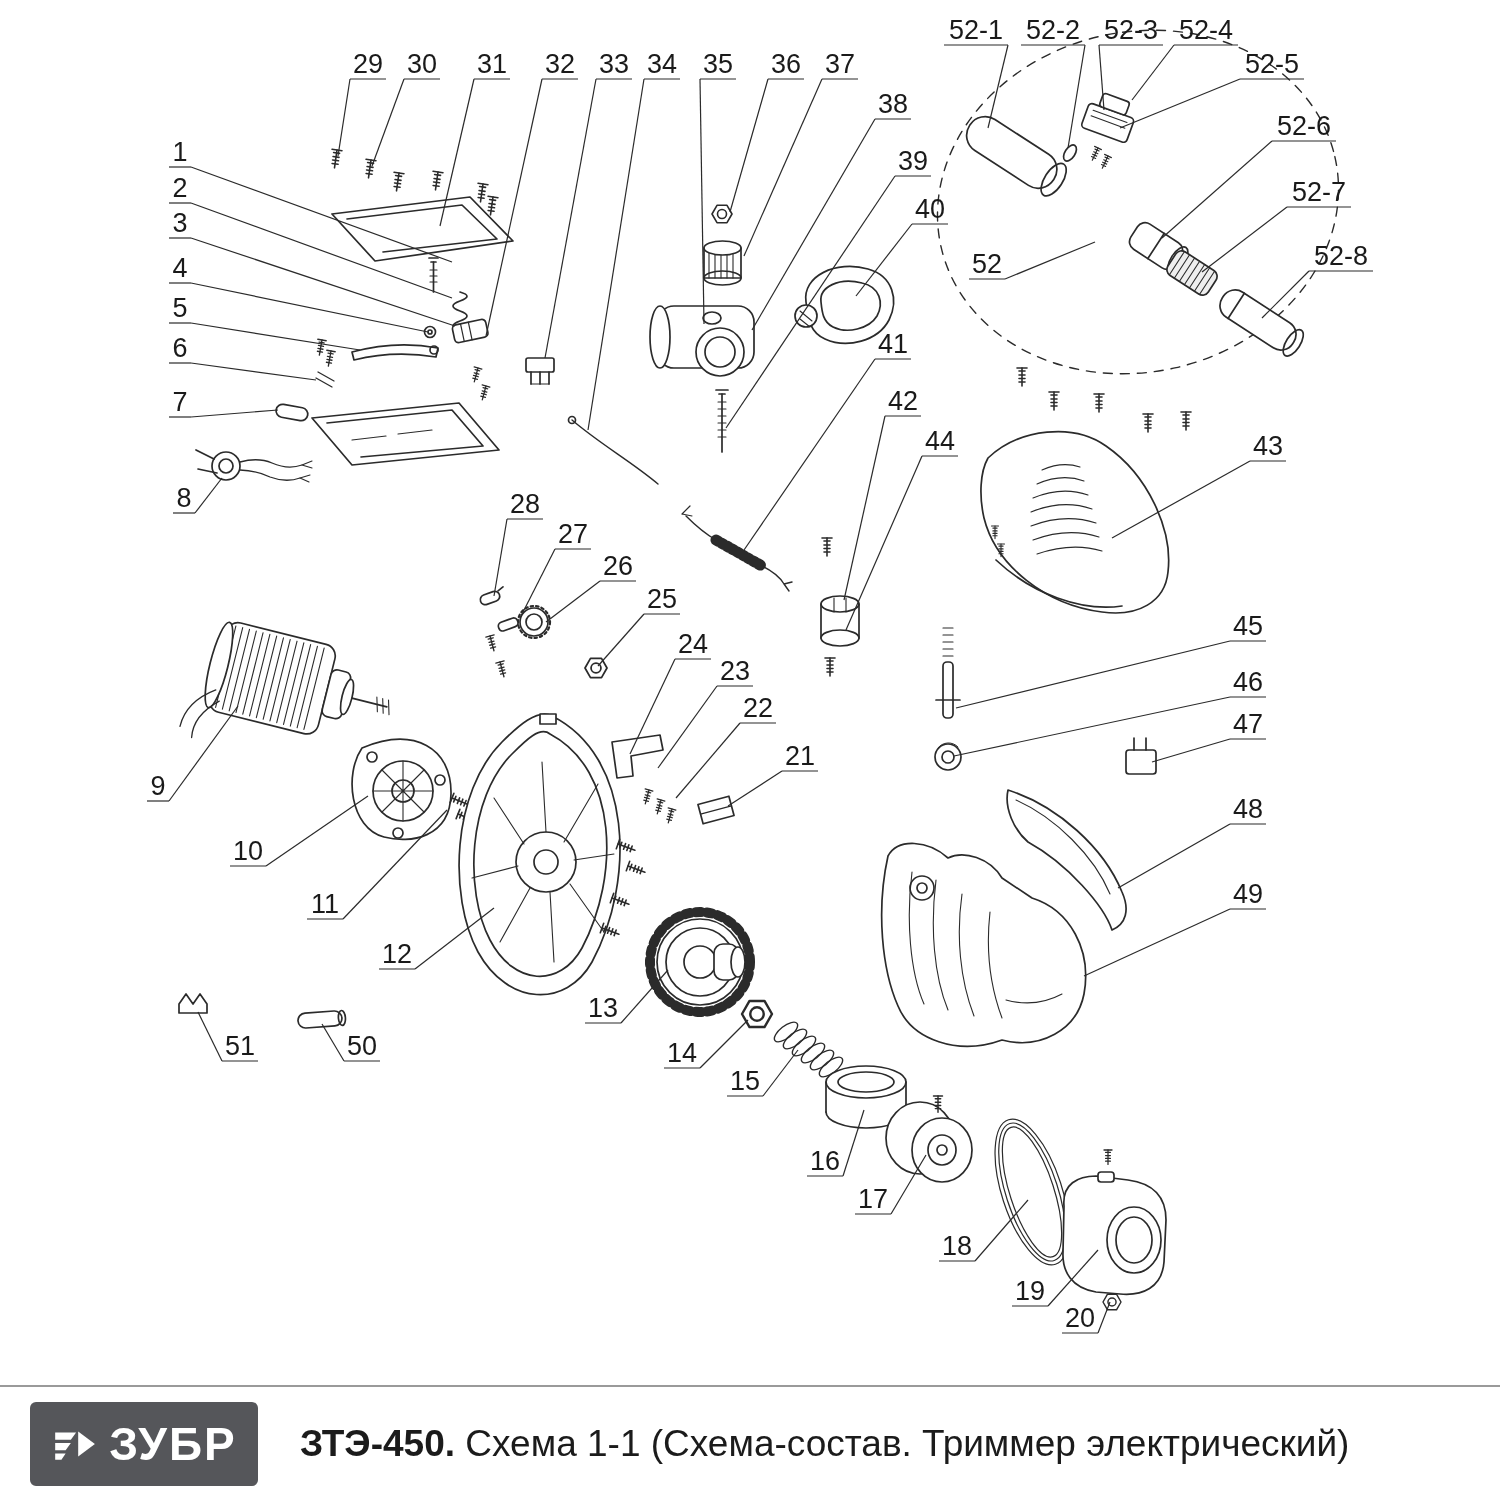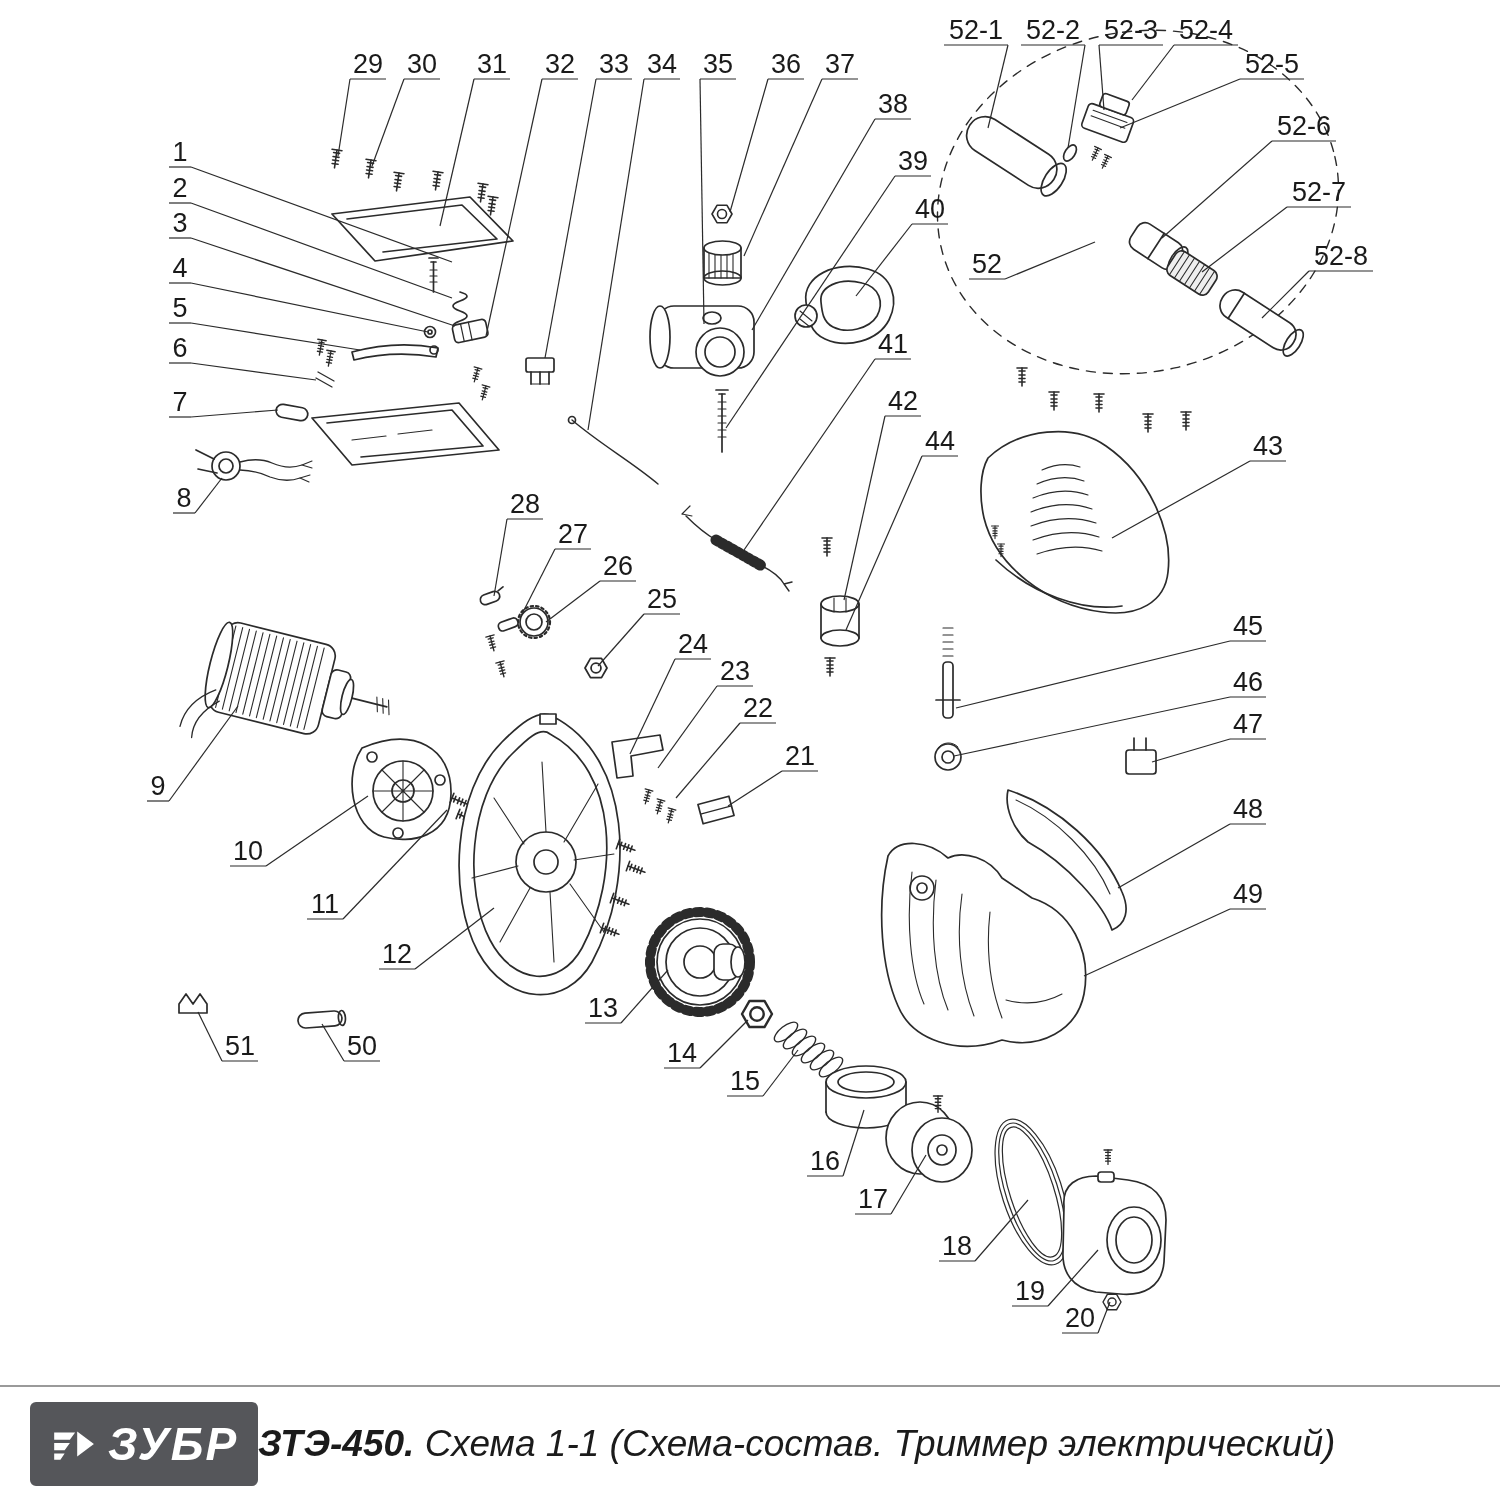--- a/index.html
+++ b/index.html
@@ -1,23 +1,23 @@
 <!DOCTYPE html>
 <html><head>
 <meta charset="utf-8">
 <style>
   html,body{margin:0;padding:0;background:#fff;}
   body{width:1500px;height:1500px;font-family:"Liberation Sans",sans-serif;position:relative;}
   #diagram{display:block;}
   .footer{height:115px;border-top:2px solid #9a9a9a;display:flex;align-items:center;padding-left:30px;box-sizing:border-box;background:#fff;}
-  .footer-content{display:flex;align-items:center;font-style:italic;}
+  .footer-content{display:flex;align-items:center;}
   .logo-badge{width:228px;height:84px;background:#55565a;border-radius:6px;display:flex;align-items:center;justify-content:center;gap:12px;flex:0 0 auto;}
   .logo-emblem{width:46px;height:46px;}
   .logo-text{color:#fff;font-size:46px;font-weight:bold;letter-spacing:2px;line-height:1;}
-  .footer-title{font-size:37px;color:#1b1b1b;white-space:nowrap;}
+  .footer-title{margin-left:42px;font-size:37px;color:#1b1b1b;white-space:nowrap;}
   .model{font-weight:bold;}
 </style>
 </head>
 <body>
 
 <svg id="diagram" width="1500" height="1385" viewBox="0 0 1500 1385">
   <defs>
     <g id="screw" stroke="#2b2b2b" fill="none" stroke-width="1.6" stroke-linecap="round">
       <path d="M-5,0 H5"></path>
         <path d="M-3,3 H3"></path>

